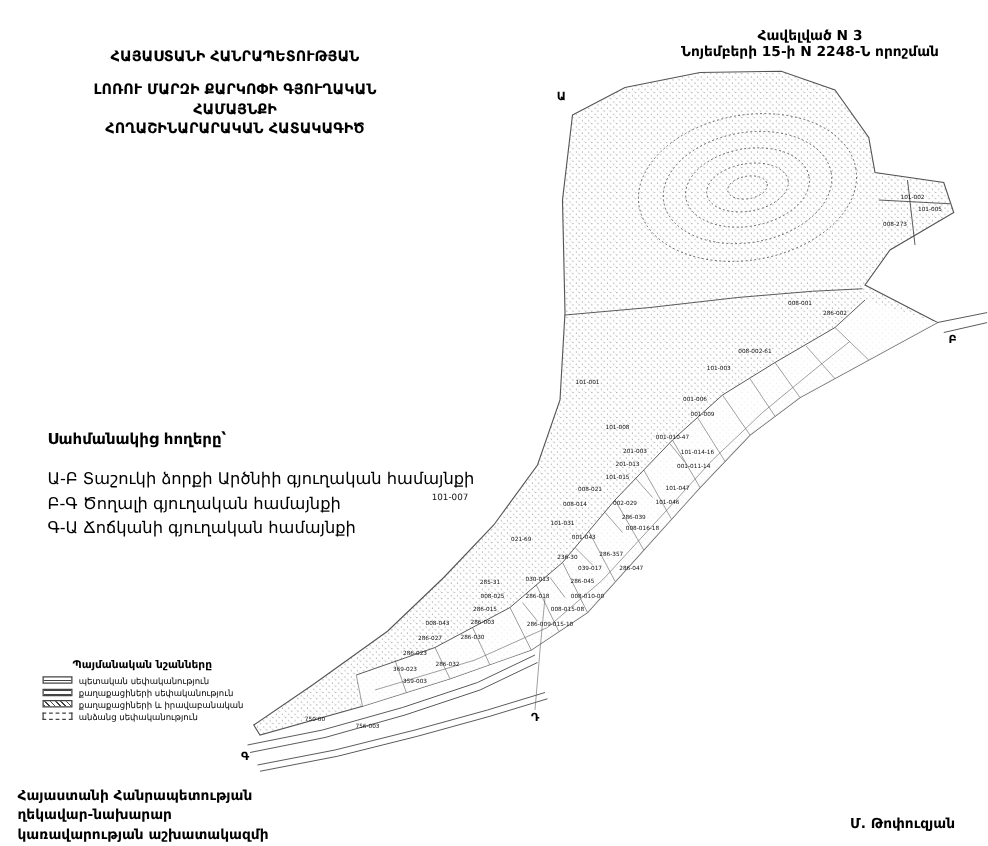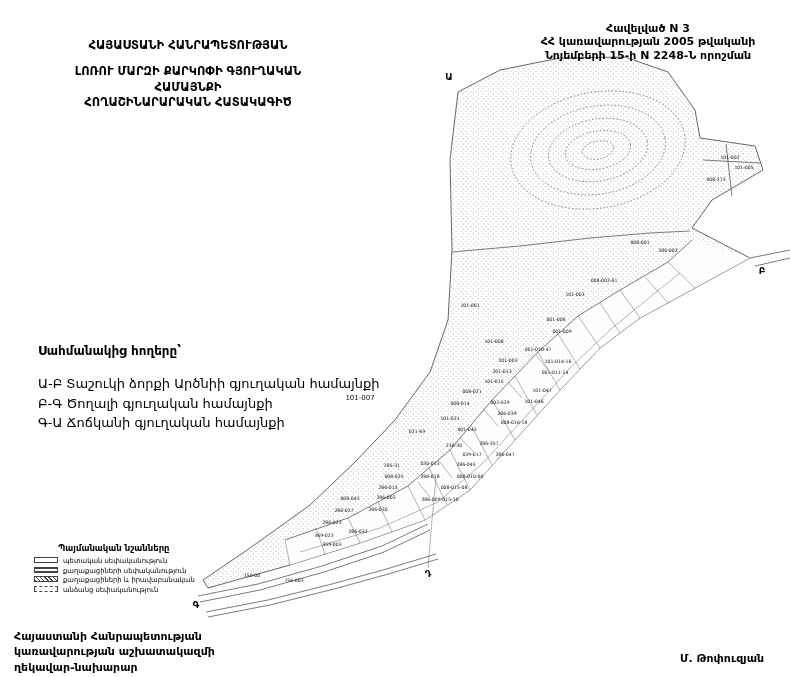--- a/index.html
+++ b/index.html
@@ -8,21 +8,21 @@
   .appendix{position:absolute;top:22px;right:6px;width:272px;text-align:center;
             font-size:11px;font-weight:bold;line-height:1.22;}
   .title-block{position:absolute;top:38px;left:40px;width:296px;text-align:center;
                font-weight:bold;font-size:11.5px;}
   .title-block .t1{margin-bottom:12px;}
   .title-block .t2,.title-block .t3{line-height:1.35;}
   .borders-block{position:absolute;top:344px;left:38px;}
   .borders-title{font-size:12px;font-weight:bold;margin-bottom:16px;}
   .border-item{font-size:13px;line-height:1.5;}
   .legend-block{position:absolute;top:527px;left:34px;}
-  .legend-title{font-size:8.5px;font-weight:bold;margin-left:24px;margin-bottom:4px;margin-top:16px;}
+  .legend-title{font-size:8.5px;font-weight:bold;margin-left:24px;margin-bottom:4px;}
   .legend-row{display:flex;align-items:flex-start;height:9.5px;font-size:6.8px;}
   .sym{width:24px;height:6px;border:1px solid #444;margin-right:5px;box-sizing:border-box;background:#fff;}
   .sym-state{background:linear-gradient(to bottom,transparent 40%,#444 40%,#444 60%,transparent 60%);}
   .sym-community{background:repeating-linear-gradient(0deg,#444 0 1px,transparent 1px 3px);}
   .sym-citizen{background:repeating-linear-gradient(45deg,#444 0 1px,transparent 1px 3px);}
   .sym-persons{border-style:dashed;}
   .signature-block{position:absolute;left:14px;top:629px;font-weight:bold;font-size:11px;line-height:1.4;}
   .signer{position:absolute;left:680px;top:652px;font-weight:bold;font-size:11px;}
   svg.map{position:absolute;left:0;top:0;}
   .ln{stroke:#444;stroke-width:0.7;fill:none;}
@@ -158,21 +158,20 @@
     <g>
         <text x="449" y="80" class="corner">Ա</text>
         <text x="762" y="274" class="corner">Բ</text>
         <text x="196" y="608" class="corner">Գ</text>
         <text x="428" y="577" class="corner">Դ</text>
       </g>
   </svg>
 
   <div class="appendix">
     <div>Հավելված N 3</div>
-    <div>ՀՀ կառավարության 2005 թվականի</div>
     <div>Նոյեմբերի 15-ի N 2248-Ն որոշման</div>
   </div>
 
   <div class="title-block">
     <div class="t1">ՀԱՅԱՍՏԱՆԻ ՀԱՆՐԱՊԵՏՈՒԹՅԱՆ</div>
     <div class="t2">ԼՈՌՈՒ ՄԱՐԶԻ ՔԱՐԿՈՓԻ ԳՅՈՒՂԱԿԱՆ ՀԱՄԱՅՆՔԻ</div>
     <div class="t3">ՀՈՂԱՇԻՆԱՐԱՐԱԿԱՆ ՀԱՏԱԿԱԳԻԾ</div>
   </div>
 
   <div class="borders-block">
@@ -197,19 +196,19 @@
       <span>քաղաքացիների և իրավաբանական</span>
     </div>
     <div class="legend-row">
       <span class="sym sym-persons"></span>
       <span>անձանց սեփականություն</span>
     </div>
   </div>
 
   <div class="signature-block">
     <div>Հայաստանի Հանրապետության</div>
+    <div>ղեկավար-նախարար</div>
     <div>կառավարության աշխատակազմի</div>
-    <div>ղեկավար-նախարար</div>
   </div>
 
   <div class="signer">Մ. Թոփուզյան</div>
 
 </div>
 
 </body></html>

